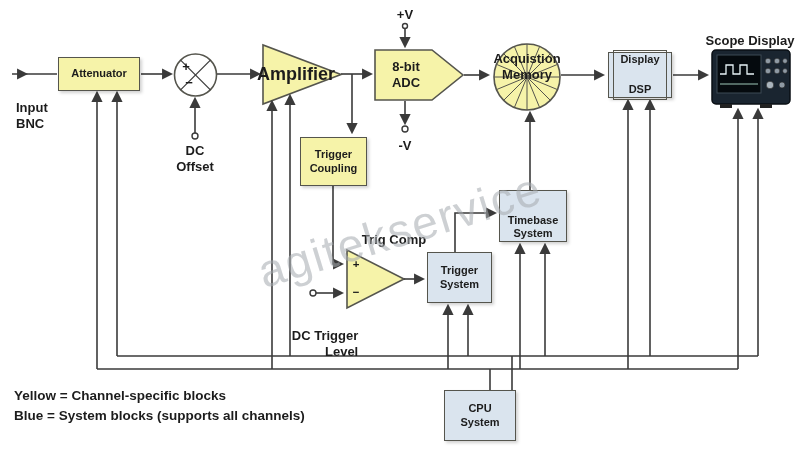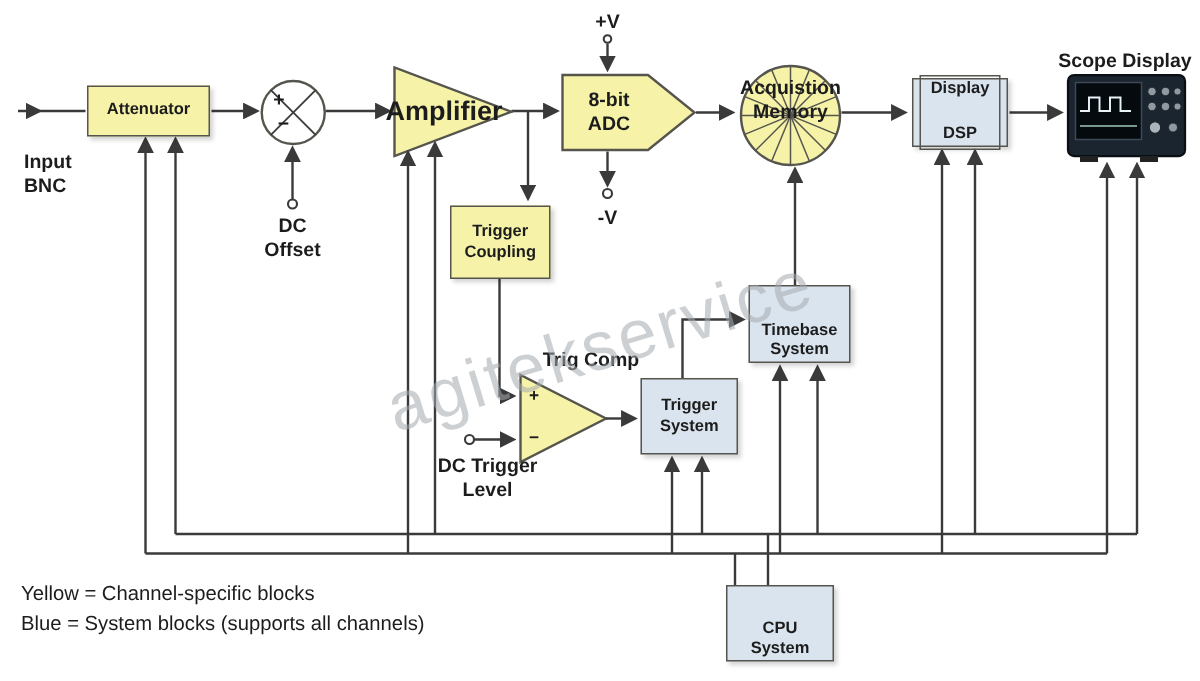--- a/index.html
+++ b/index.html
@@ -20,21 +20,21 @@
   .blue{background:var(--system-block,#dae4ee);}
   .inner-frame{border:1px solid #55554d;display:flex;flex-direction:column;align-items:center;
                justify-content:center;padding:2px 6px;line-height:1.25;gap:16px;}
   .lbl{position:absolute;transform:translate(-50%,-50%);font-weight:bold;font-size:13px;
        text-align:center;line-height:1.25;white-space:nowrap;}
   .lbl span{display:block;}
   .lbl-left{transform:none;text-align:left;}
   .sign{position:absolute;transform:translate(-50%,-50%);font-weight:bold;font-size:13px;}
   #watermark{position:absolute;left:400px;top:230px;transform:translate(-50%,-50%) rotate(-17deg);
              font-size:46px;letter-spacing:2px;color:#a6abb0;opacity:0.55;z-index:10;pointer-events:none;}
-  #legend{position:absolute;left:14px;top:386px;font-weight:normal;font-size:13.5px;line-height:1.5;z-index:4;}
+  #legend{position:absolute;left:14px;top:386px;font-weight:bold;font-size:13.5px;line-height:1.5;z-index:4;}
 </style>
 </head>
 <body>
 
 <div id="stage">
 
   <svg width="800" height="454" viewBox="0 0 800 454">
     <defs>
       <marker id="arr" viewBox="0 0 10 10" refX="8" refY="5" markerWidth="7" markerHeight="7" orient="auto-start-reverse">
         <path d="M0,0 L10,5 L0,10 Z" fill="#3a3a3a"></path>
@@ -141,21 +141,21 @@
   <div class="block blue" style="left:427px;top:252px;width:65px;height:51px;">
     <span>Trigger</span>
     <span>System</span>
   </div>
 
   <div class="block blue" style="left:499px;top:190px;width:68px;height:52px;justify-content:flex-end;">
     <span>Timebase</span>
     <span>System</span>
   </div>
 
-  <div class="block blue" style="left:484px;top:390px;width:72px;height:51px;justify-content:flex-end;">
+  <div class="block blue" style="left:444px;top:390px;width:72px;height:51px;">
     <span>CPU</span>
     <span>System</span>
   </div>
 
   <div class="lbl lbl-left" style="left:16px;top:100px;">
     <span>Input</span>
     <span>BNC</span>
   </div>
 
   <div class="sign" style="left:186px;top:66px;">+</div>
@@ -180,21 +180,21 @@
     <span>Acquistion</span>
     <span>Memory</span>
   </div>
 
   <div class="lbl" style="left:750px;top:41px;">Scope Display</div>
 
   <div class="lbl" style="left:394px;top:240px;">Trig Comp</div>
   <div class="sign" style="left:356px;top:264px;font-size:11.5px;">+</div>
   <div class="sign" style="left:356px;top:292px;font-size:11.5px;">−</div>
 
-  <div class="lbl" style="left:325px;top:319px;">
+  <div class="lbl" style="left:325px;top:344px;text-align:right;">
     <span>DC Trigger</span>
     <span>Level</span>
   </div>
 
   <div id="legend">
     <div>Yellow = Channel-specific blocks</div>
     <div>Blue = System blocks (supports all channels)</div>
   </div>
 
   <div id="watermark">agitekservice</div>

